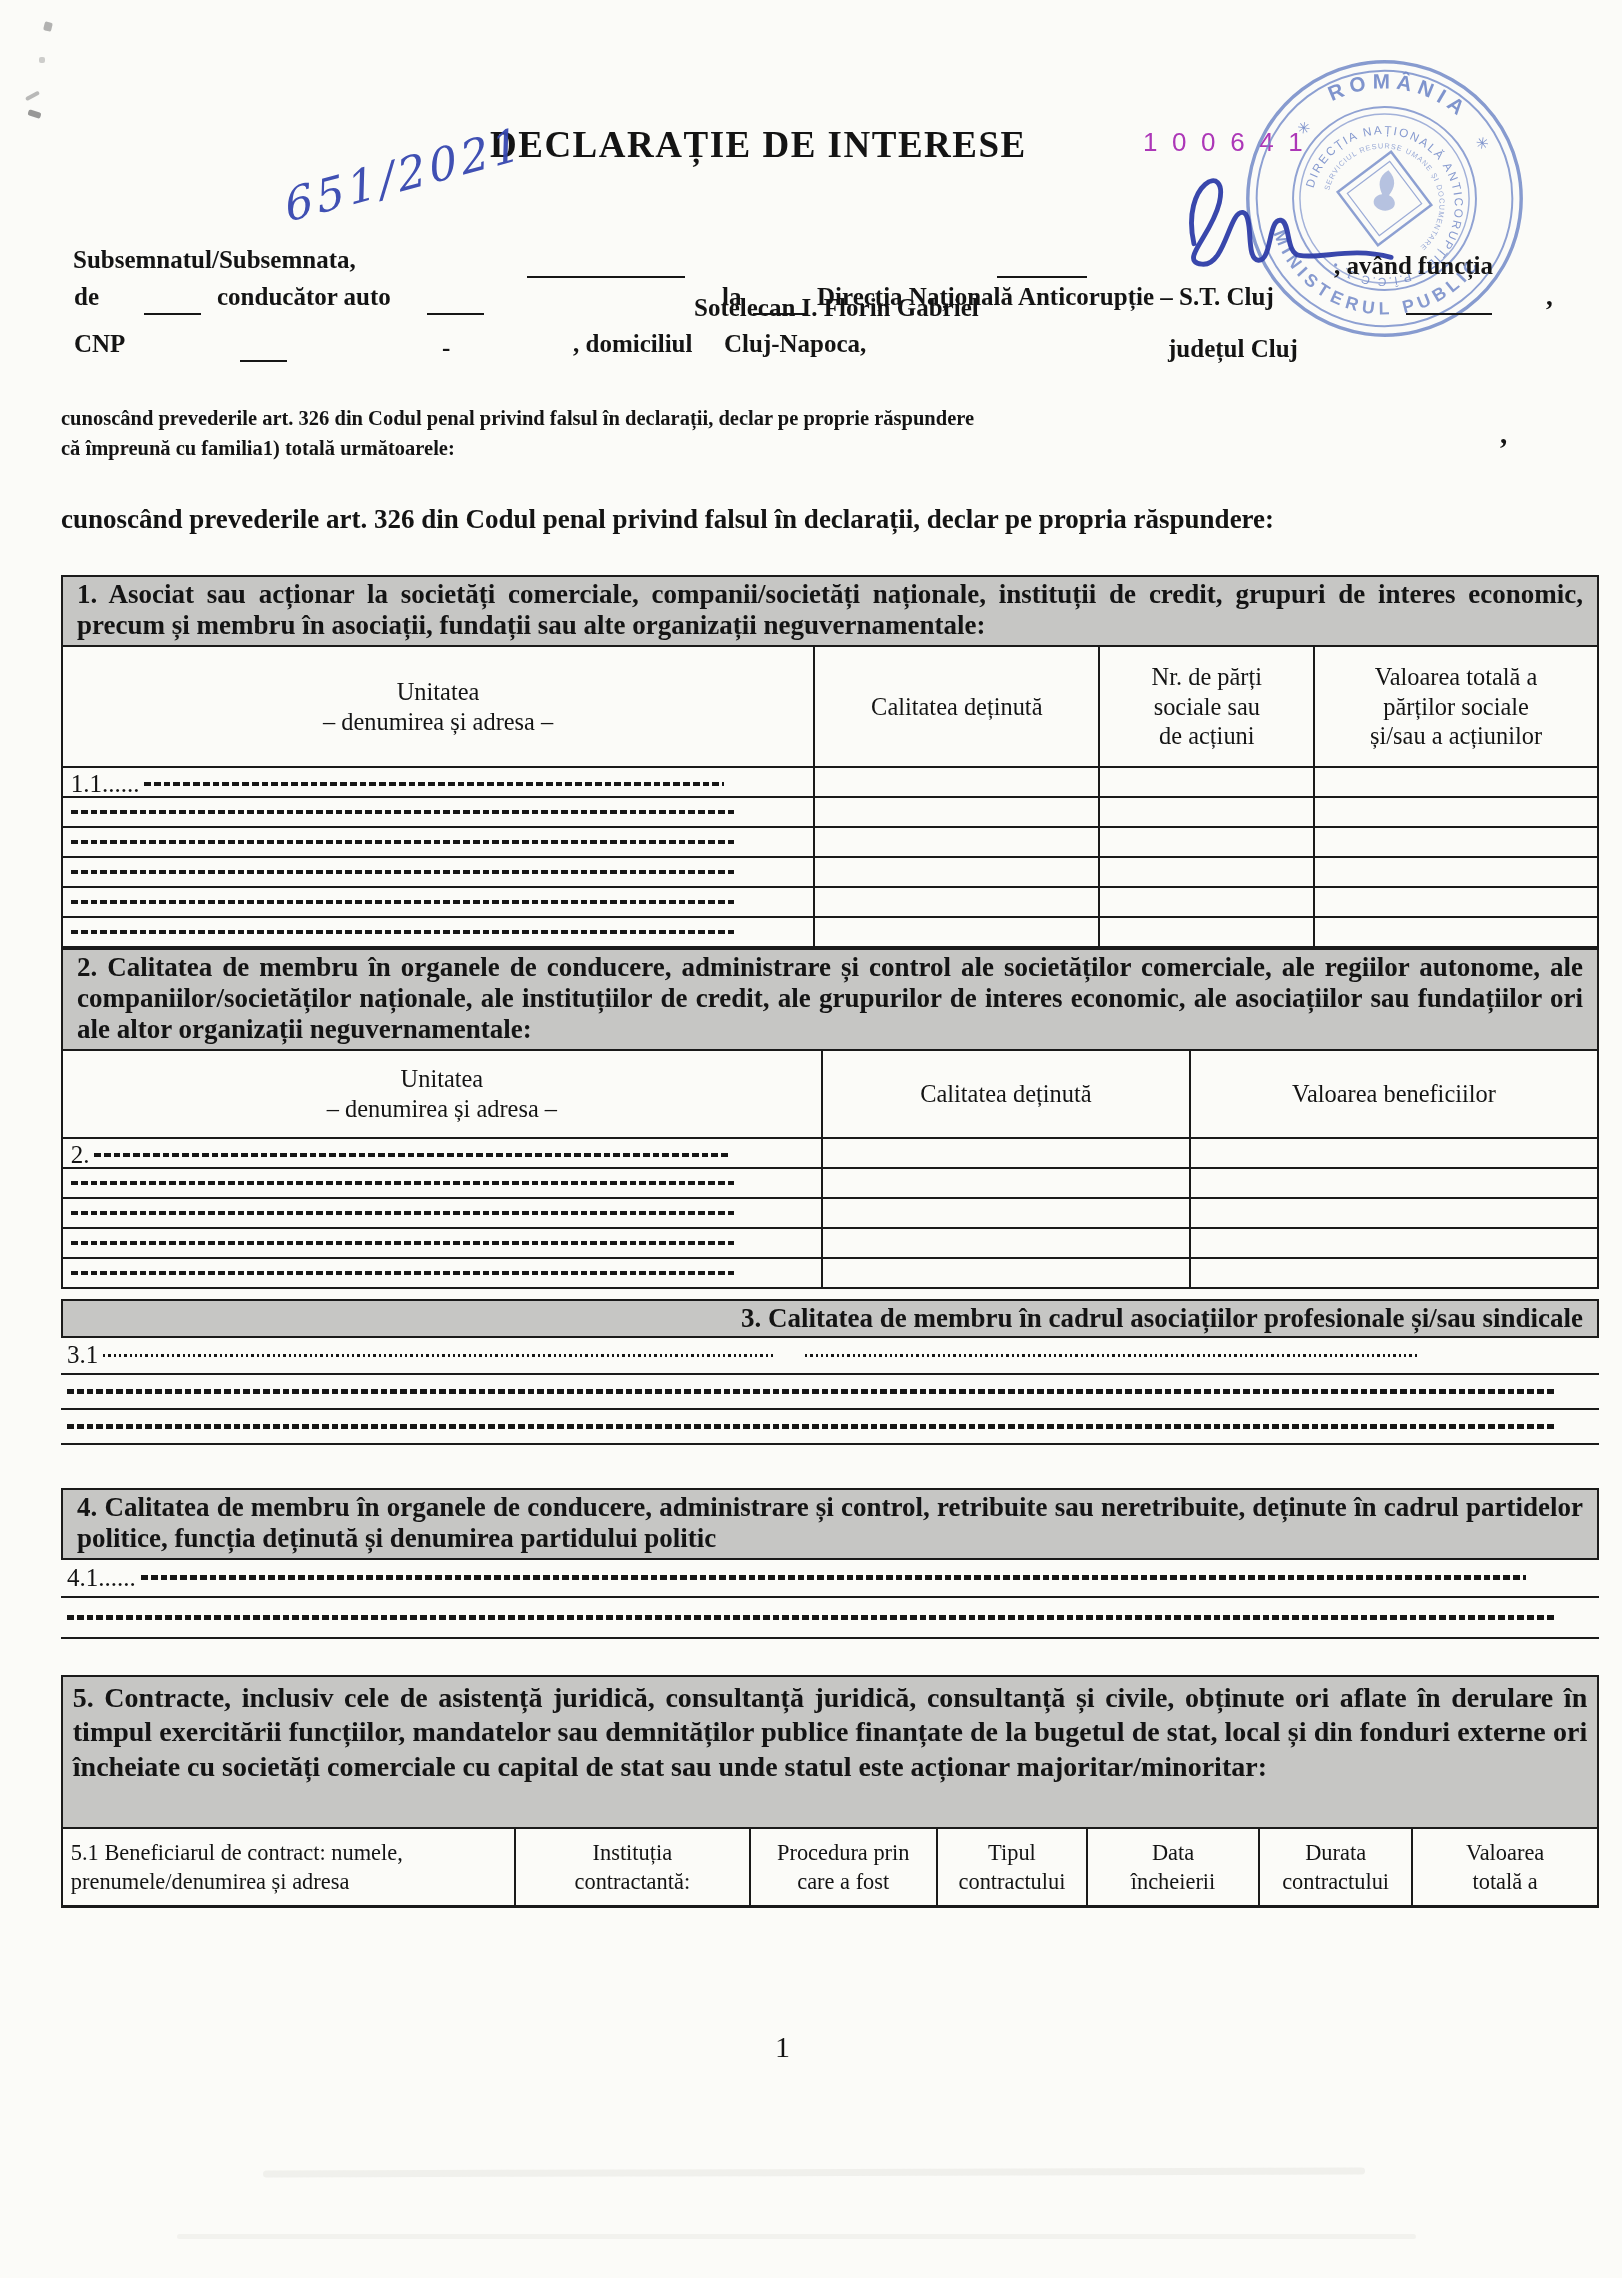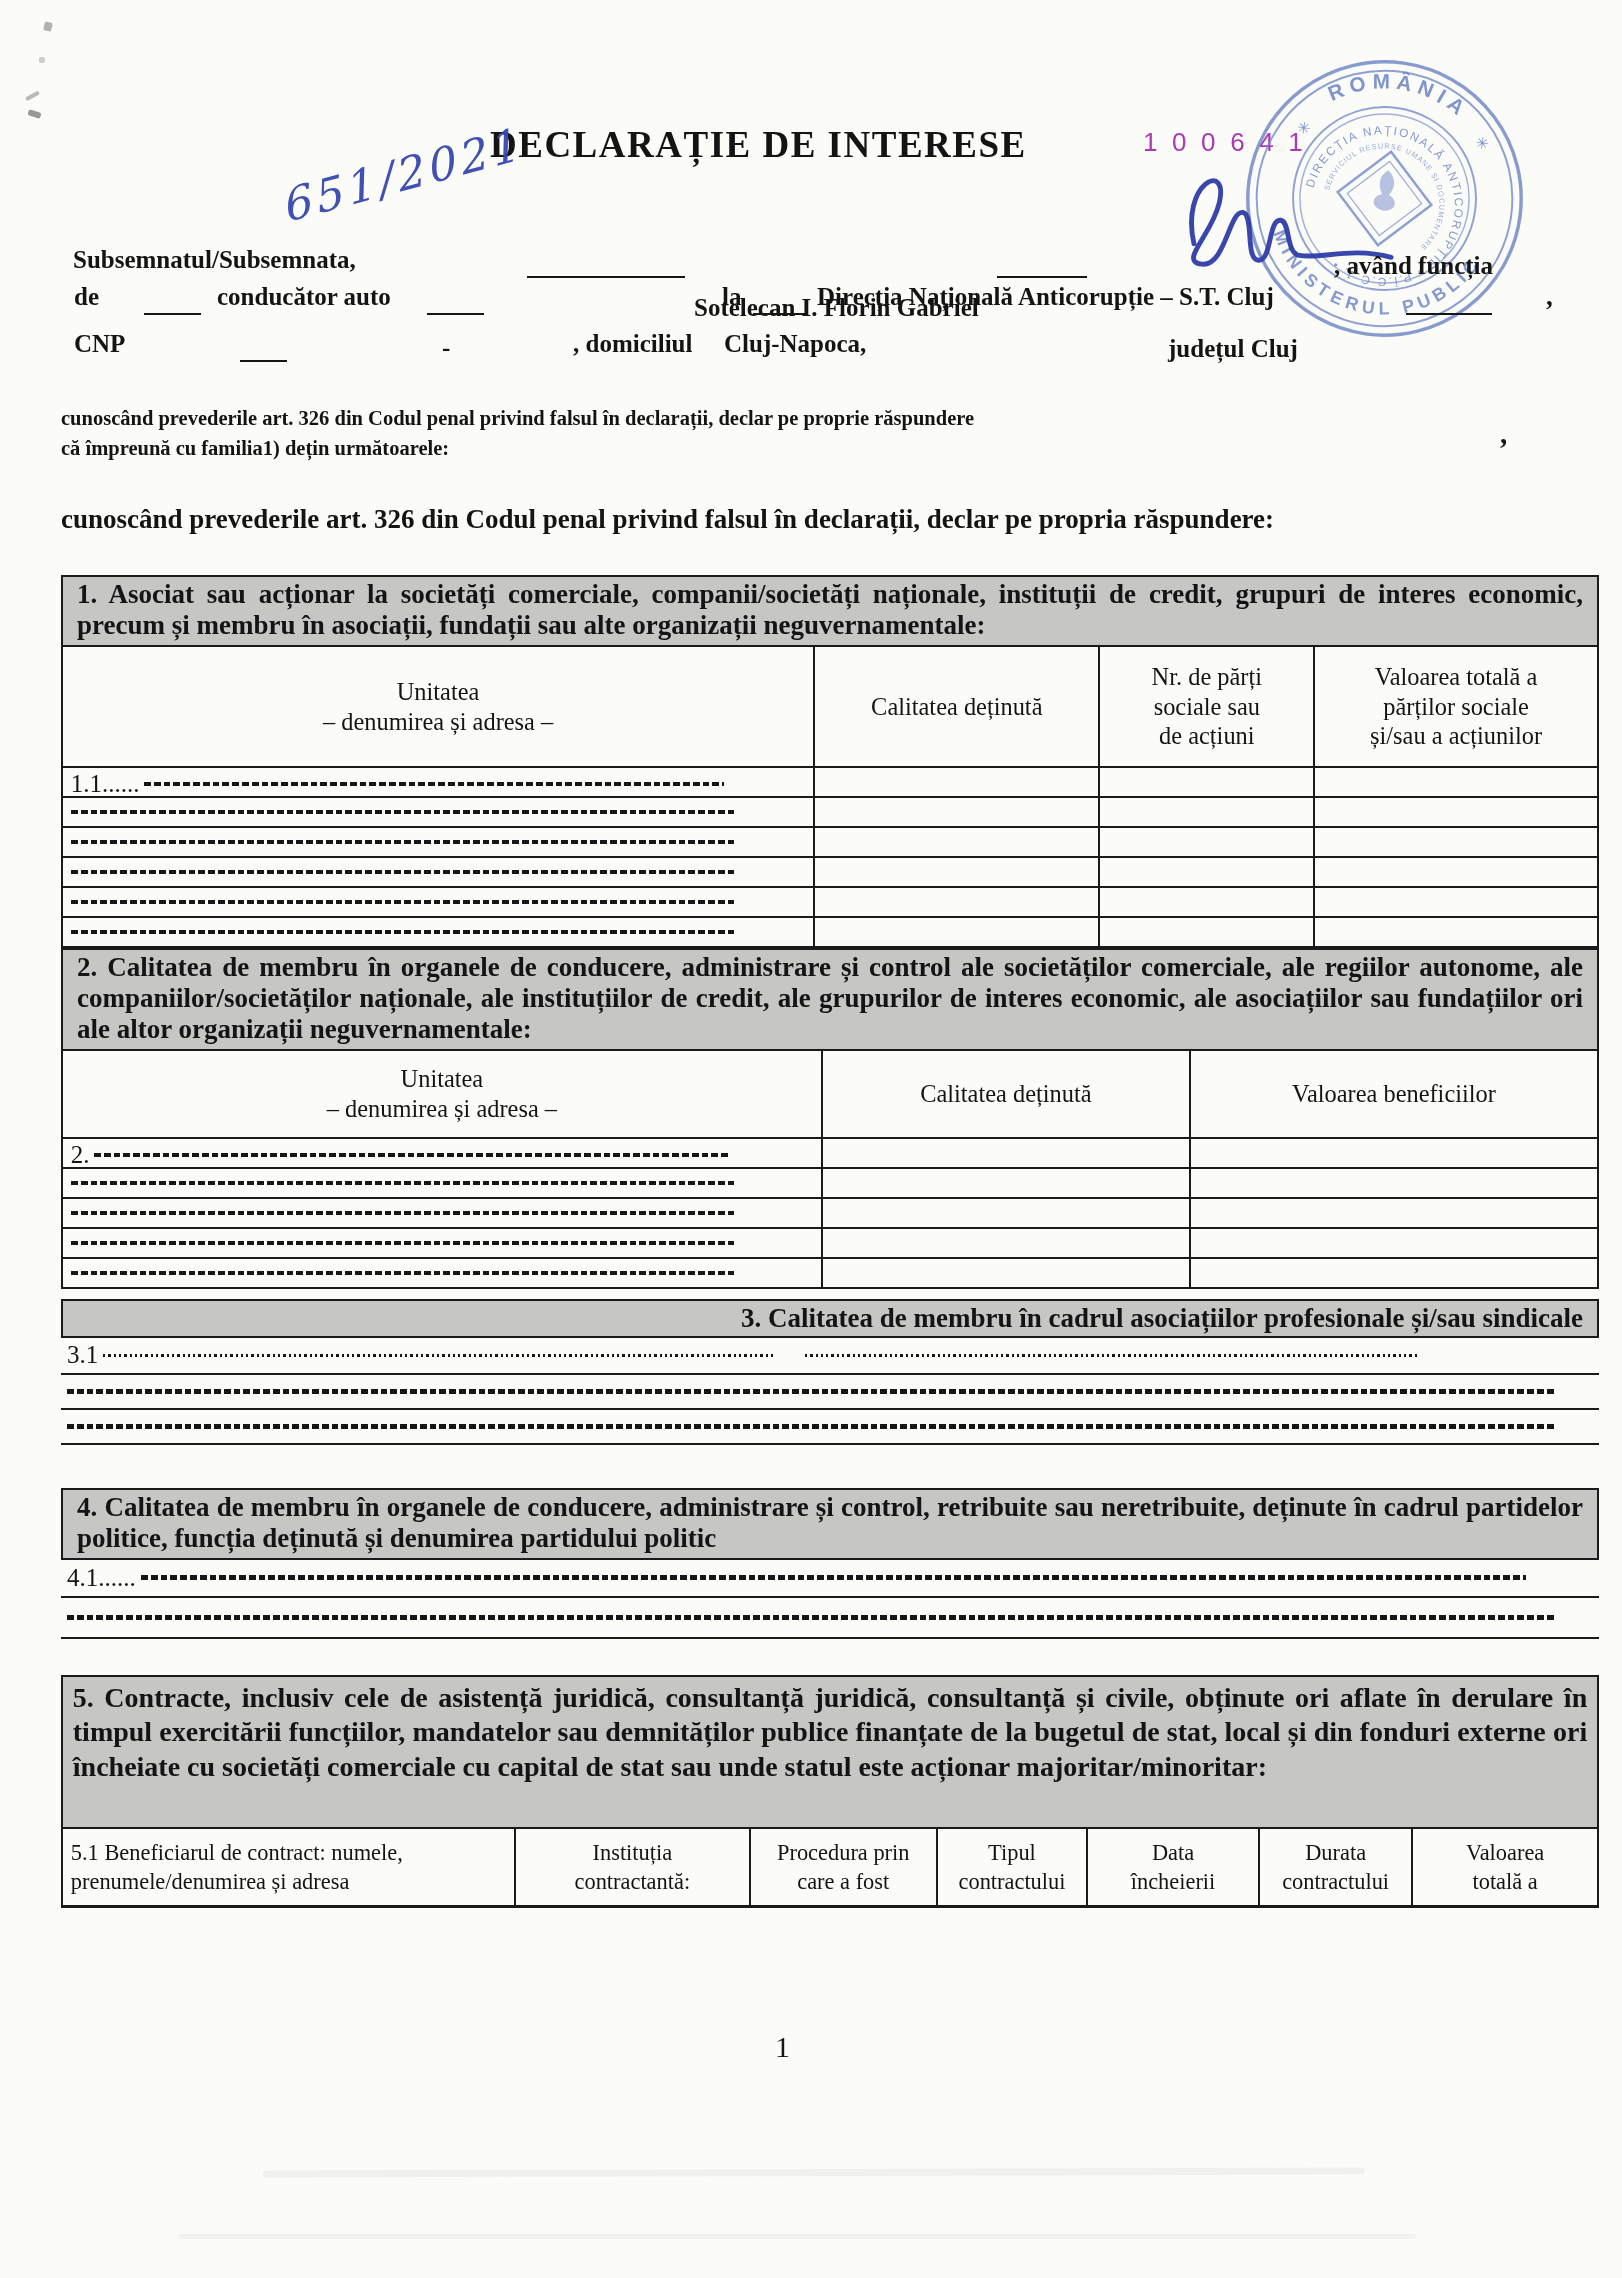--- a/index.html
+++ b/index.html
@@ -104,21 +104,21 @@
 
   <div class="abs lbl" style="left:74px;top:330px;">CNP</div>
   <span class="abs blank" style="left:240px;top:355px;width:47px;"></span>
   <div class="abs lbl" style="left:442px;top:334px;">-</div>
   <div class="abs lbl" style="left:573px;top:330px;">, domiciliul</div>
   <div class="abs lbl" style="left:724px;top:330px;text-align:right;">Cluj-Napoca,</div>
   <div class="abs lbl" style="left:1168px;top:335px;">județul Cluj</div>
 
   <div class="abs smallpar" style="left:61px;top:403px;">
     <div>cunoscând prevederile art. 326 din Codul penal privind falsul în declarații, declar pe proprie răspundere</div>
-    <div>că împreună cu familia1) dețin următoarele:</div>
+    <div>că împreună cu familia1) totală următoarele:</div>
   </div>
   <div class="abs lbl" style="left:1500px;top:417px;font-size:29px;">,</div>
 
   <div class="abs bigline" style="left:61px;top:504px;">cunoscând prevederile art. 326 din Codul penal privind falsul în declarații, declar pe propria răspundere:</div>
 
   <div class="body-col">
 
     <div class="bar" style="height:72px;">1. Asociat sau acționar la societăți comerciale, companii/societăți naționale, instituții de credit, grupuri de interes economic, precum și membru în asociații, fundații sau alte organizații neguvernamentale:</div>
     <div class="tbl">
       <div class="trow t1 head" style="height:119px;">

